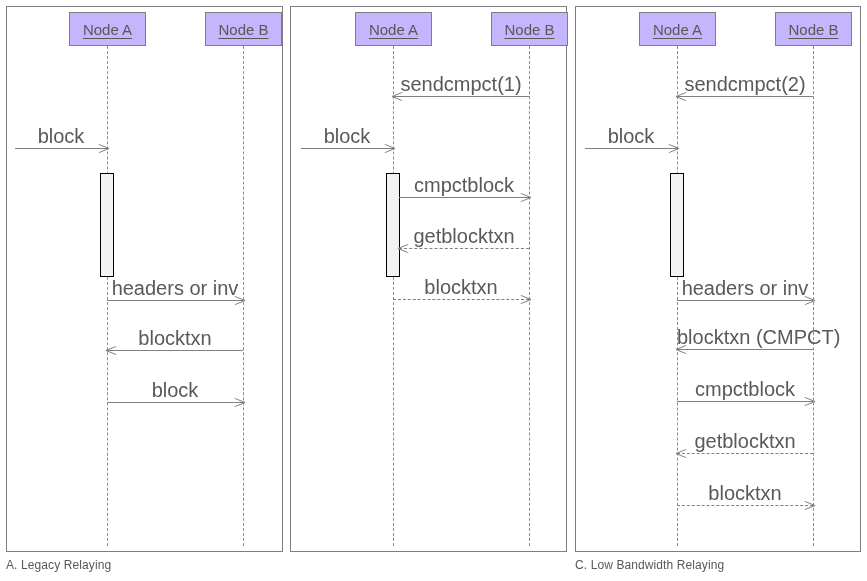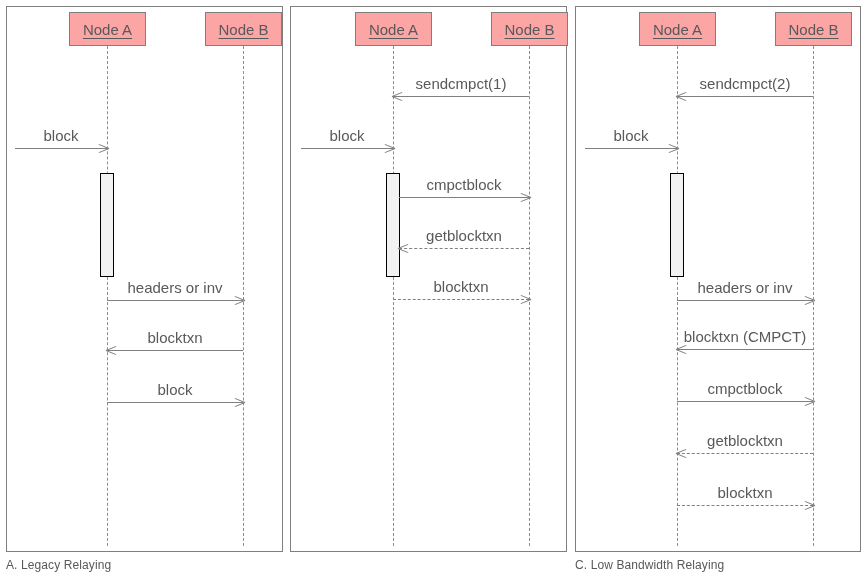--- a/index.html
+++ b/index.html
@@ -38,21 +38,21 @@
   .cap-a{left:6px;}
   .cap-b{left:290px;}
   .cap-c{left:575px;}
 
   
   .node-box{
     position:absolute;
     width:77px;height:34px;
     border:1px solid #7f7f7f;
     box-sizing:border-box;
-    background:#fca5a5;
+    background:#c4b5fd;
     display:flex;align-items:center;justify-content:center;
   }
   .node-box span{
     font-size:15px;
     color:#595959;
     text-decoration:underline;
     text-underline-offset:3px;
     white-space:nowrap;
   }
 
@@ -102,21 +102,21 @@
     transform-origin:0% 50%;
   }
   .msg .head-l:before{top:6px;transform:rotate(22deg);}
   .msg .head-l:after{top:6px;transform:rotate(-22deg);}
 
   .msg .label{
     position:absolute;
     left:0;width:100%;
     bottom:4px;
     text-align:center;
-    font-size:15px;
+    font-size:20px;
     color:#595959;
     white-space:nowrap;
     line-height:16px;
   }
 </style>
 </head>
 <body>
 
 <div class="stage">
 

